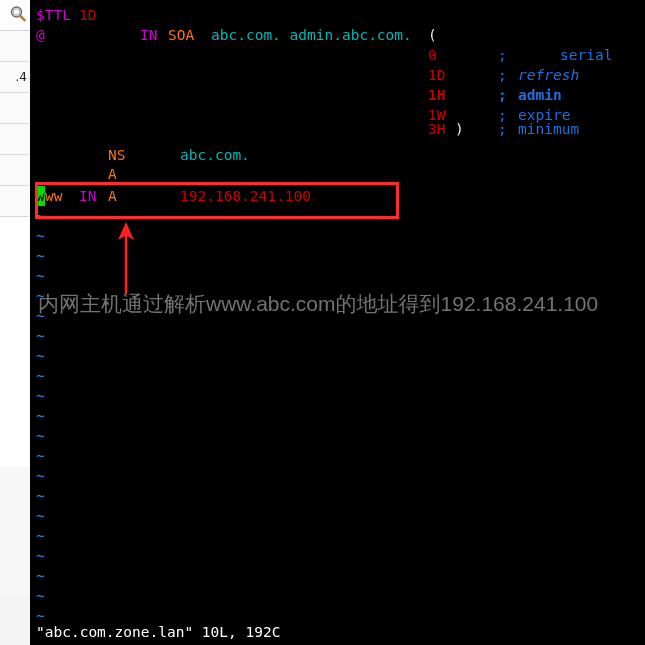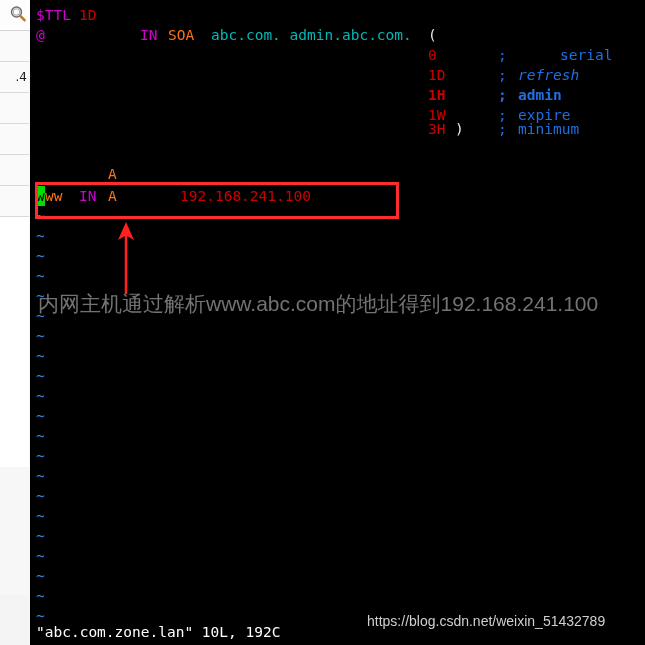--- a/index.html
+++ b/index.html
@@ -200,20 +200,21 @@
 <div id="terminal">
 
   <div id="code-area">
       <div class="line" style="top: 5px;"><span class="tok c-magenta" style="position: absolute; left: 6px;">$TTL</span><span class="tok c-red" style="position: absolute; left: 49px;">1D</span></div>
       <div class="line" style="top: 25px;"><span class="tok c-magenta" style="position: absolute; left: 6px;">@</span><span class="tok c-magenta" style="position: absolute; left: 110px;">IN</span><span class="tok c-green" style="position: absolute; left: 138px;">SOA</span><span class="tok c-cyan" style="position: absolute; left: 181px;">abc.com. admin.abc.com.</span><span class="tok c-white" style="position: absolute; left: 398px;">(</span></div>
       <div class="line" style="top: 45px;"><span class="tok c-red" style="position: absolute; left: 398px;">0</span><span class="tok c-blue" style="position: absolute; left: 468px;">;</span><span class="tok c-blue" style="position: absolute; left: 488px; margin-left: 42px;">serial</span></div>
       <div class="line" style="top: 65px;"><span class="tok c-red" style="position: absolute; left: 398px;">1D</span><span class="tok c-blue" style="position: absolute; left: 468px;">;</span><span class="tok c-blue" style="position: absolute; left: 488px; font-style: italic;">refresh</span></div>
       <div class="line" style="top: 85px; font-weight: bold;"><span class="tok c-red" style="position: absolute; left: 398px;">1H</span><span class="tok c-blue" style="position: absolute; left: 468px;">;</span><span class="tok c-blue" style="position: absolute; left: 488px;">admin</span></div>
       <div class="line" style="top: 105px;"><span class="tok c-red" style="position: absolute; left: 398px;">1W</span><span class="tok c-blue" style="position: absolute; left: 468px;">;</span><span class="tok c-blue" style="position: absolute; left: 488px; text-align: right;">expire</span></div>
       <div class="line" style="top: 119px;"><span class="tok c-red" style="position: absolute; left: 398px;">3H</span><span class="tok c-white" style="position: absolute; left: 425px;">)</span><span class="tok c-blue" style="position: absolute; left: 468px;">;</span><span class="tok c-blue" style="position: absolute; left: 488px;">minimum</span></div>
+      <div class="line" style="top: 145px;"><span class="tok c-green" style="position: absolute; left: 78px;">NS</span><span class="tok c-cyan" style="position: absolute; left: 150px;">abc.com.</span></div>
       <div class="line" style="top: 164px;"><span class="tok c-green" style="position: absolute; left: 78px;">A</span></div>
       <div class="line" style="top: 186px;"><span class="tok cursor" style="position: absolute; left: 6px;">w</span><span class="tok c-green" style="position: absolute; left: 15px;">ww</span><span class="tok c-magenta" style="position: absolute; left: 49px;">IN</span><span class="tok c-green" style="position: absolute; left: 78px;">A</span><span class="tok c-red" style="position: absolute; left: 150px;">192.168.241.100</span></div>
       <div class="tilde" style="top: 206px;">~</div>
       <div class="tilde" style="top: 226px;">~</div>
       <div class="tilde" style="top: 246px;">~</div>
       <div class="tilde" style="top: 266px;">~</div>
       <div class="tilde" style="top: 286px;">~</div>
       <div class="tilde" style="top: 306px;">~</div>
       <div class="tilde" style="top: 326px;">~</div>
       <div class="tilde" style="top: 346px;">~</div>
@@ -236,14 +237,13 @@
 
   <svg id="arrow-annotation" viewBox="0 0 36 72">
     <line x1="18" y1="72" x2="18" y2="12" stroke="#ff2020" stroke-width="2.6"></line>
     <polygon points="18,0 26,18 18,13.5 10,18" fill="#ff2020"></polygon>
   </svg>
 
   <div id="annotation-text">内网主机通过解析www.abc.com的地址得到192.168.241.100</div>
 
   <div id="status-line">"abc.com.zone.lan" 10L, 192C</div>
 
-  <div id="watermark">https://blog.csdn.net/weixin_51432789</div>
 </div>
 
 </body></html>

